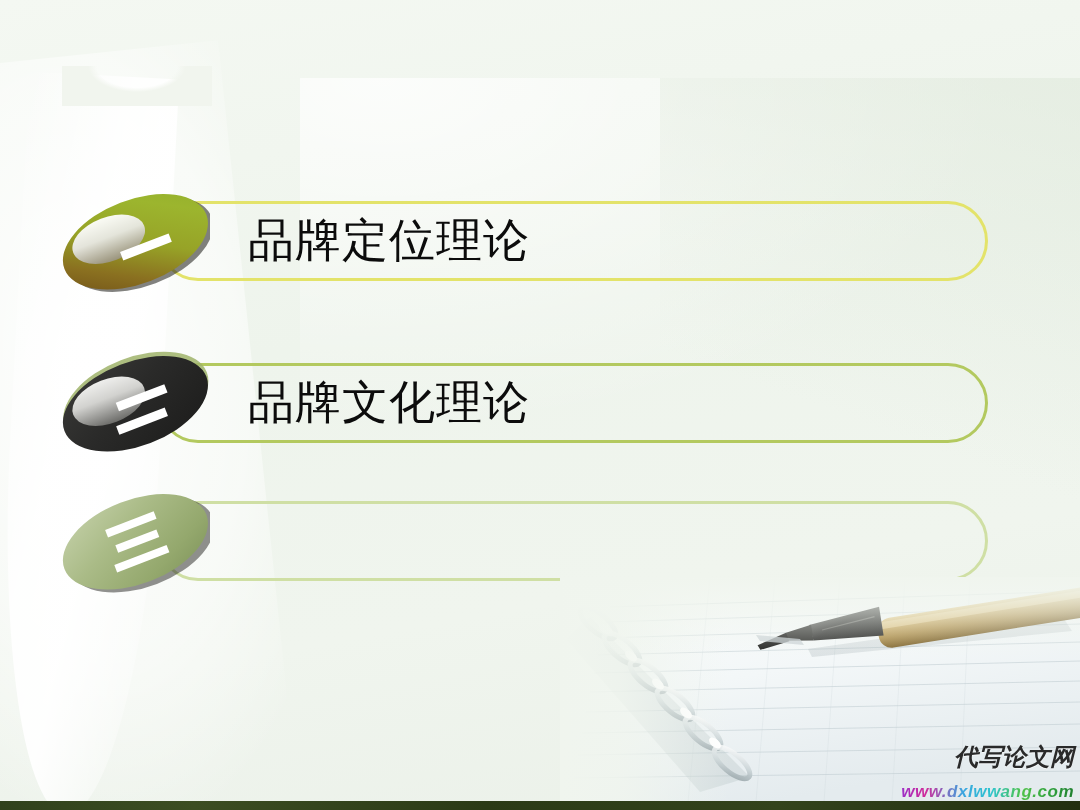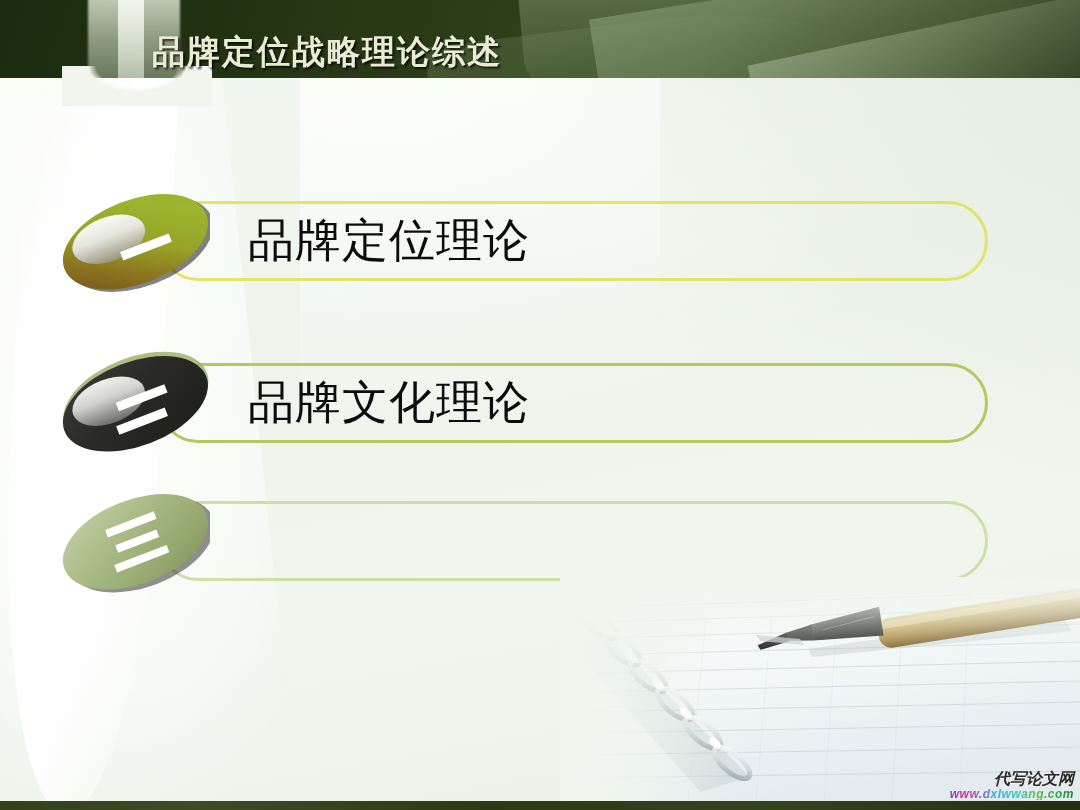--- a/index.html
+++ b/index.html
@@ -226,32 +226,32 @@
   .watermark {
     position: absolute;
     right: 6px;
     bottom: 10px;
     text-align: right;
     z-index: 9;
     line-height: 1;
   }
   .wm-cn {
     font-family: "Liberation Sans", "DejaVu Sans", sans-serif;
-    font-size: 16px;
+    font-size: 24px;
     font-weight: bold;
     font-style: italic;
     color: #2a2a2a;
     letter-spacing: 0px;
     text-shadow: 0 1px 0 rgba(255,255,255,0.6);
     display: block;
-    margin-bottom: 1px;
+    margin-bottom: 14px;
   }
   .wm-url {
     font-family: "Liberation Sans", "DejaVu Sans", sans-serif;
-    font-size: 12px;
+    font-size: 17px;
     font-weight: bold;
     font-style: italic;
     letter-spacing: 0.5px;
     display: block;
     background: linear-gradient(90deg, #9b2fc8 0%, #d02a9a 14%, #3aa6e0 36%, #2ec4cf 52%, #4fc24a 70%, #2e9e3c 88%, #1f7f2e 100%);
     -webkit-background-clip: text;
     background-clip: text;
     color: transparent;
     -webkit-text-fill-color: transparent;
   }
@@ -259,29 +259,20 @@
 </head>
 <body>
 
 <div class="slide">
 
   <div class="bg-swoosh-a"></div>
   <div class="bg-swoosh-b"></div>
   <div class="bg-swoosh-c"></div>
   <div class="bg-tint-right"></div>
 
-  <div class="title-bar">
-    <div class="tb-wave tb-wave-1"></div>
-    <div class="tb-wave tb-wave-2"></div>
-    <div class="tb-wave tb-wave-3"></div>
-    <div class="tb-wave tb-wave-4"></div>
-    <div class="tb-glow-left"></div>
-    <div class="tb-glow-left2"></div>
-    <div class="title-text">品牌定位战略理论综述</div>
-  </div>
   <div class="tb-book"></div>
 
   <div class="row row-1">
     <div class="pill"></div>
     <div class="badge">
       <svg width="150" height="110" viewBox="0 0 150 110" xmlns="http://www.w3.org/2000/svg">
         <defs>
           <linearGradient id="g1a" x1="0" y1="1" x2="1" y2="0">
             <stop offset="0%" stop-color="#6b4a16"></stop>
             <stop offset="26%" stop-color="#8a7020"></stop>

